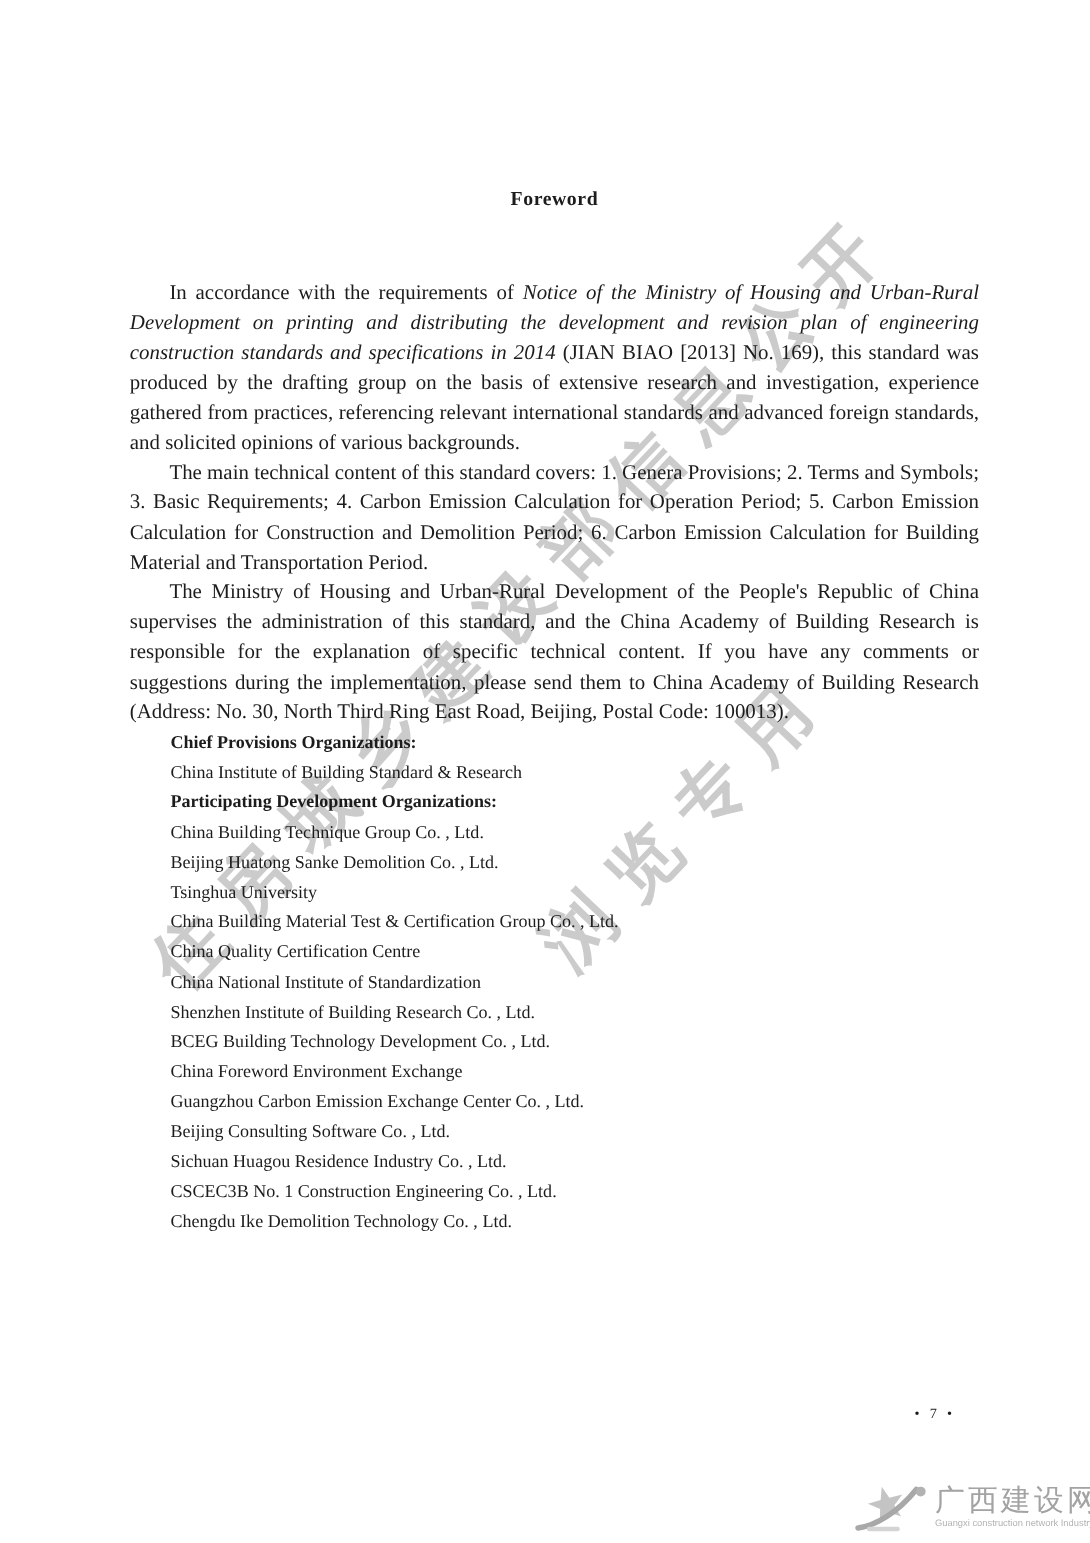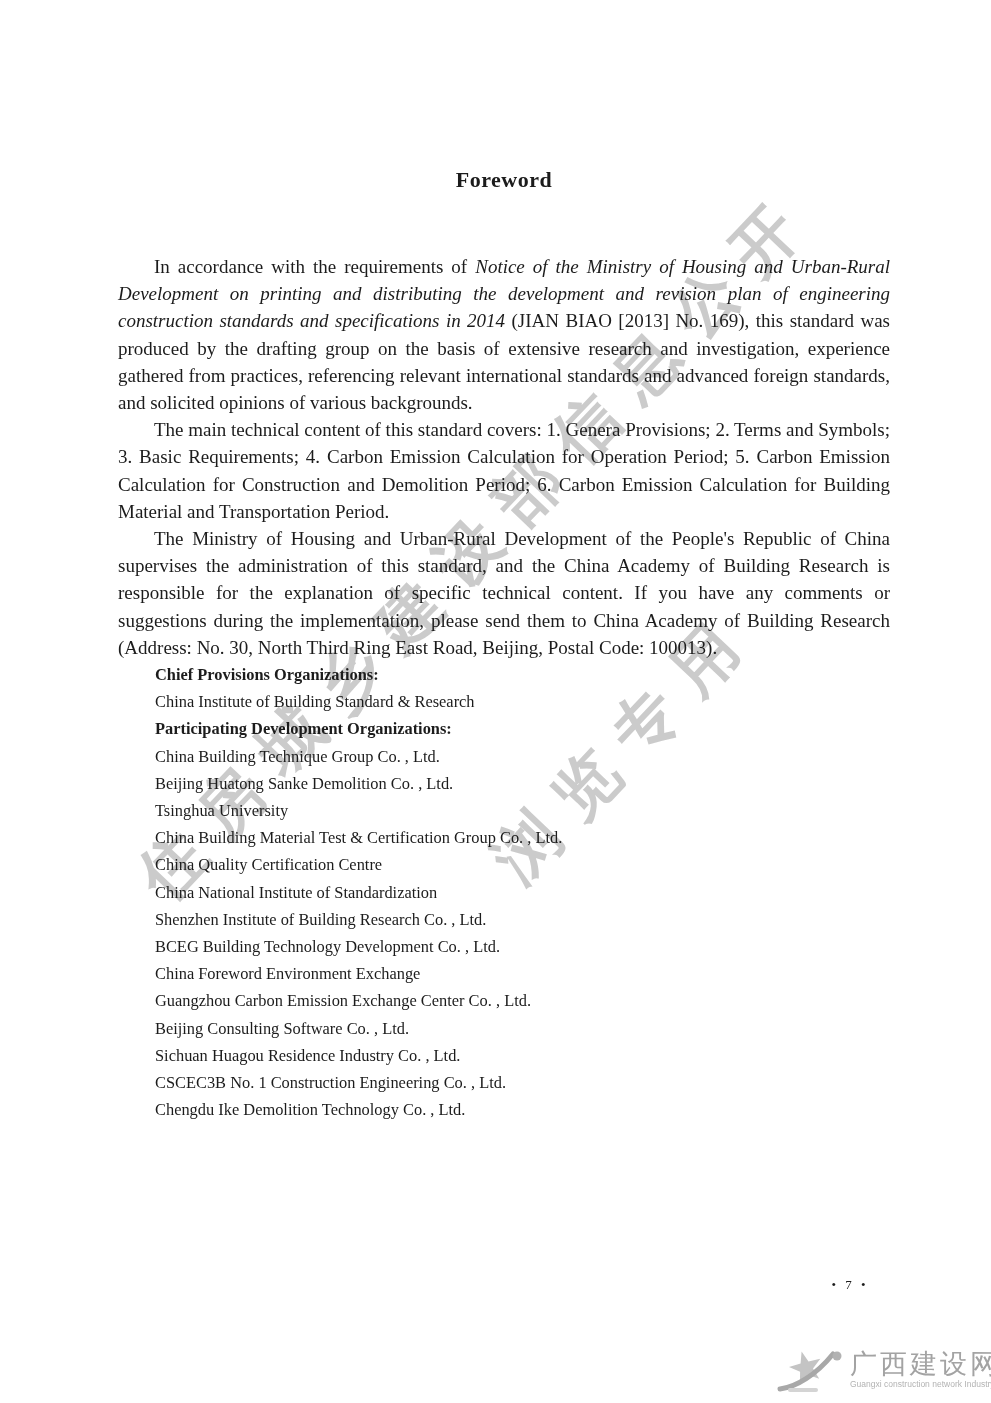--- a/index.html
+++ b/index.html
@@ -34,21 +34,21 @@
   
   .content {
     position: absolute;
     z-index: 1;
     left: 118px;
     top: 168px;
     width: 772px;
   }
   .title {
     margin: 0 0 61px 0;
-    font-size: 22px;
+    font-size: 18px;
     line-height: 24px;
     font-weight: bold;
     text-align: center;
     letter-spacing: 0.5px;
   }
   .par {
     margin: 0;
     font-size: 19px;
     line-height: 27.2px;
     text-align: justify;

